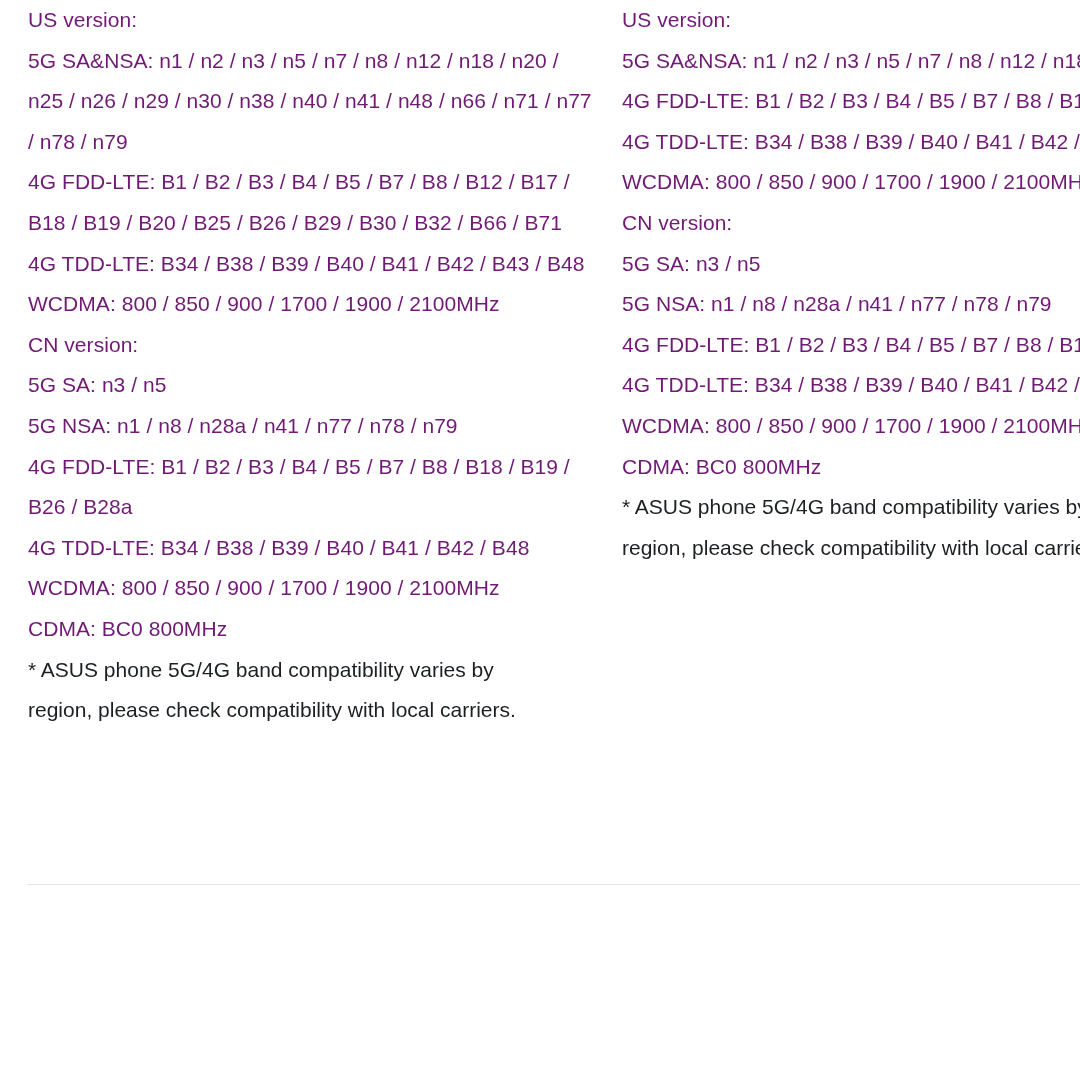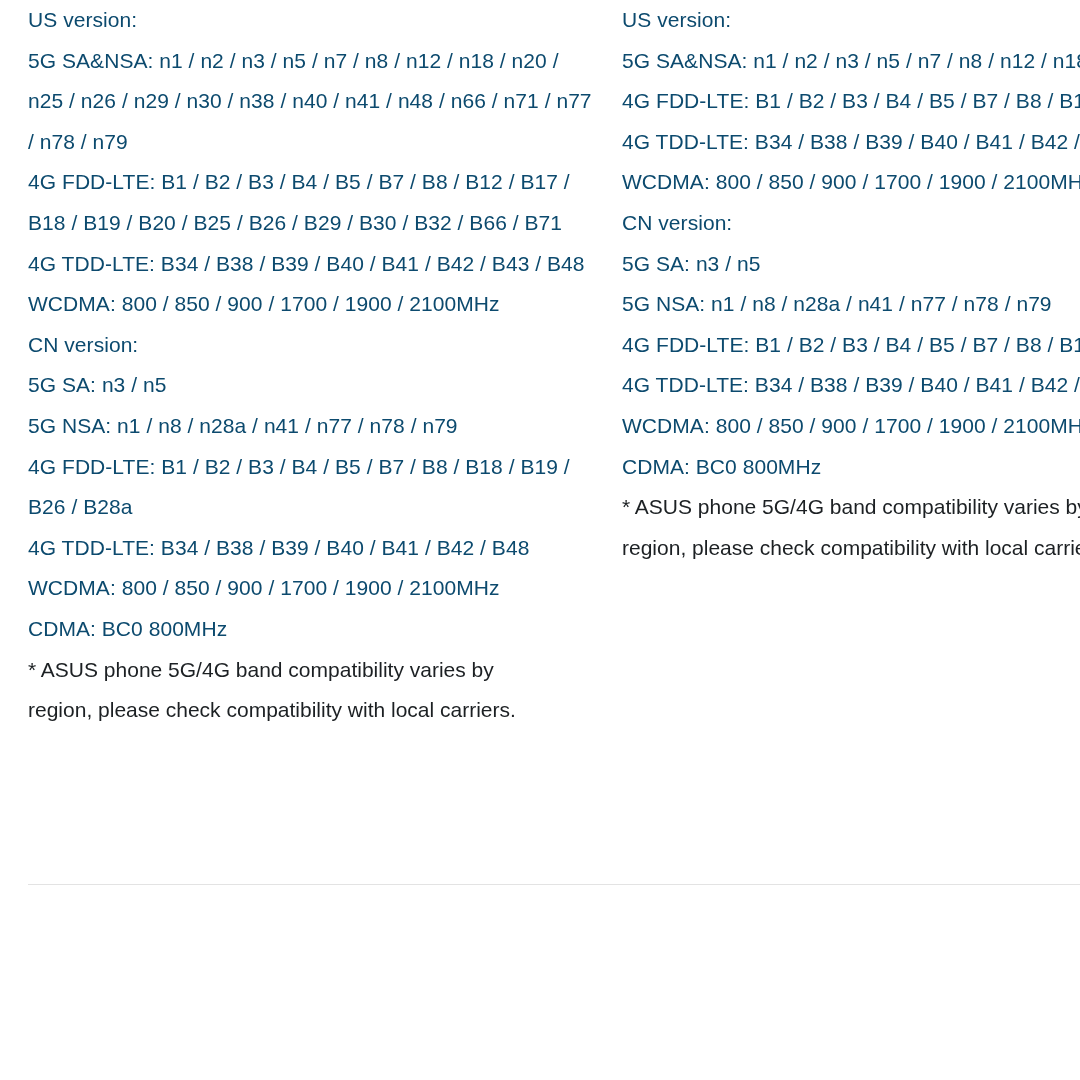--- a/index.html
+++ b/index.html
@@ -32,21 +32,21 @@
     box-sizing: border-box;
     padding-left: 28px;
     padding-right: 0px;
   }
   .spec-column.second {
     padding-left: 28px;
   }
   .spec-line {
     font-size: 21px;
     line-height: 40.6px;
-    color: #0c4a6e;
+    color: #701a75;
     white-space: nowrap;
     letter-spacing: 0.05px;
   }
   .spec-line.wrapline {
     white-space: normal;
   }
   .note {
     font-size: 21px;
     line-height: 40.6px;
     color: #1c2023;

